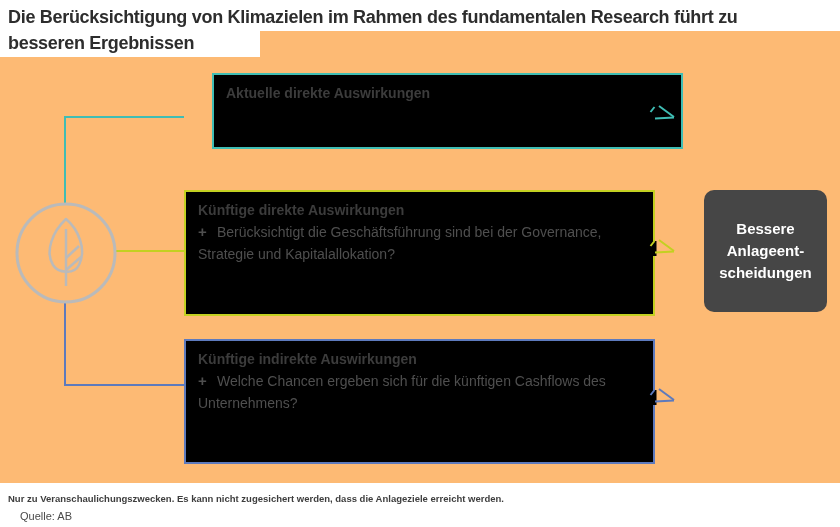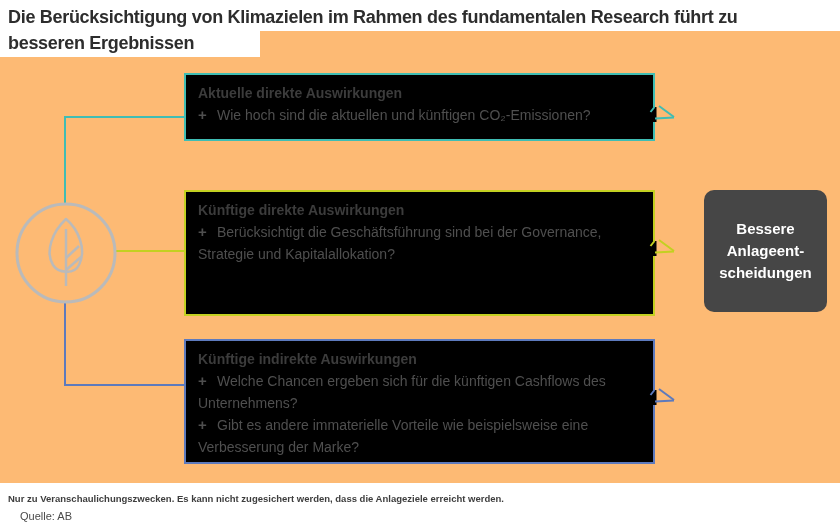--- a/index.html
+++ b/index.html
@@ -22,21 +22,21 @@
   .teal-h{left:64px;top:116px;width:120px;height:2px;}
   .teal-v{left:64px;top:116px;width:2px;height:88px;}
   .lime-h{left:115px;top:250px;width:69px;height:2px;}
   .blue-v{left:64px;top:302px;width:2px;height:84px;}
   .blue-h{left:64px;top:384px;width:120px;height:2px;}
   .leaf-svg{position:absolute;left:12px;top:199px;}
   .qbox{
     position:absolute;left:184px;width:471px;box-sizing:border-box;
     border:2px solid;background:#000;padding:7px 10px 0 12px;
   }
-  .qbox-1{top:73px;height:68px;border-color:#3fbdb4;}
+  .qbox-1{top:73px;height:76px;border-color:#3fbdb4;margin-left:28px;}
   .qbox-2{top:190px;height:126px;border-color:#c3d021;}
   .qbox-3{top:339px;height:125px;border-color:#5d7abd;}
   .qbox h3{
     margin:0;font-size:14px;font-weight:bold;color:#3c3c3c;line-height:22px;
   }
   .bullet{font-size:14px;color:#4f4f4f;line-height:22px;}
   .plus{
     display:inline-block;width:19px;font-size:15px;font-weight:600;color:#4f4f4f;
   }
   .bullet .txt{white-space:pre-line;}
@@ -80,35 +80,32 @@
   <svg class="leaf-svg" width="108" height="108" viewBox="0 0 108 108">
     <circle cx="54" cy="54" r="49" fill="none" stroke="#bababa" stroke-width="3"></circle>
     <path d="M54 20 C 40 33, 33 53, 41 66 C 46 74, 62 76, 67 66 C 75 50, 66 30, 54 20 Z" fill="none" stroke="#bababa" stroke-width="2.5" stroke-linejoin="round"></path>
     <line x1="54" y1="30" x2="54" y2="87" stroke="#bababa" stroke-width="2.5"></line>
     <line x1="54" y1="59" x2="67" y2="47" stroke="#bababa" stroke-width="2.5"></line>
     <line x1="54" y1="71" x2="69" y2="58" stroke="#bababa" stroke-width="2.5"></line>
   </svg>
 
   <div class="qbox qbox-1">
     <h3>Aktuelle direkte Auswirkungen</h3>
-    <div class="bullet"><span class="plus">+</span><span class="txt">Wie hoch sind die aktuellen und künftigen CO₂-Emissionen?</span></div>
   </div>
 
   <div class="qbox qbox-2">
     <h3>Künftige direkte Auswirkungen</h3>
     <div class="bullet"><span class="plus">+</span><span class="txt">Berücksichtigt die Geschäftsführung sind bei der Governance,
 Strategie und Kapitalallokation?</span></div>
   </div>
 
   <div class="qbox qbox-3">
     <h3>Künftige indirekte Auswirkungen</h3>
     <div class="bullet"><span class="plus">+</span><span class="txt">Welche Chancen ergeben sich für die künftigen Cashflows des
 Unternehmens?</span></div>
-    <div class="bullet"><span class="plus">+</span><span class="txt">Gibt es andere immaterielle Vorteile wie beispielsweise eine
-Verbesserung der Marke?</span></div>
   </div>
 
   <svg class="arrow-svg arr-1" width="36" height="26" viewBox="0 0 36 26">
     <rect x="7.5" y="2" width="5" height="15" fill="#000000"></rect>
     <path d="M10.5 2 L6.5 7" stroke="#3fbdb4" stroke-width="2" fill="none"></path>
     <path d="M15 1 L30 12" stroke="#3fbdb4" stroke-width="2" fill="none"></path>
     <path d="M11 13.5 L30 12.5" stroke="#3fbdb4" stroke-width="2" fill="none"></path>
   </svg>
   <svg class="arrow-svg arr-2" width="36" height="26" viewBox="0 0 36 26">
     <rect x="7.5" y="2" width="5" height="15" fill="#000000"></rect>

